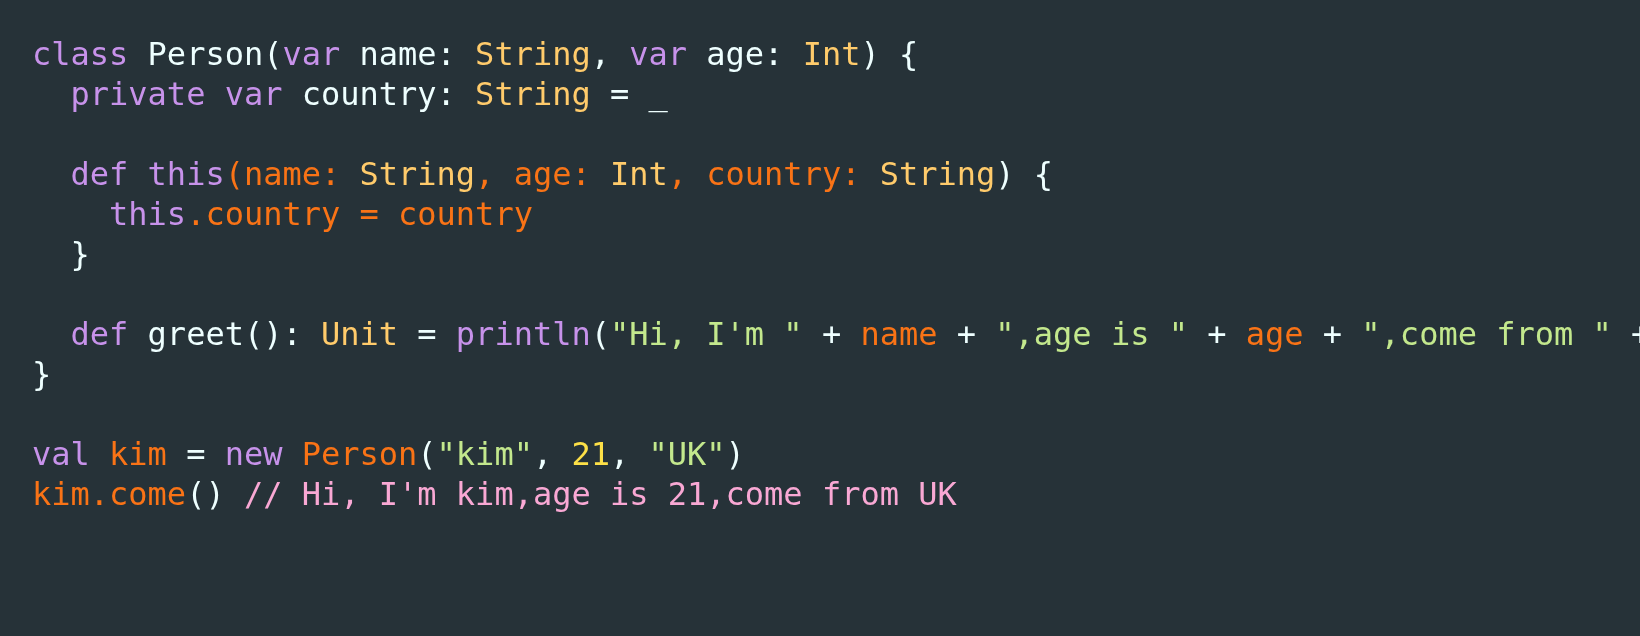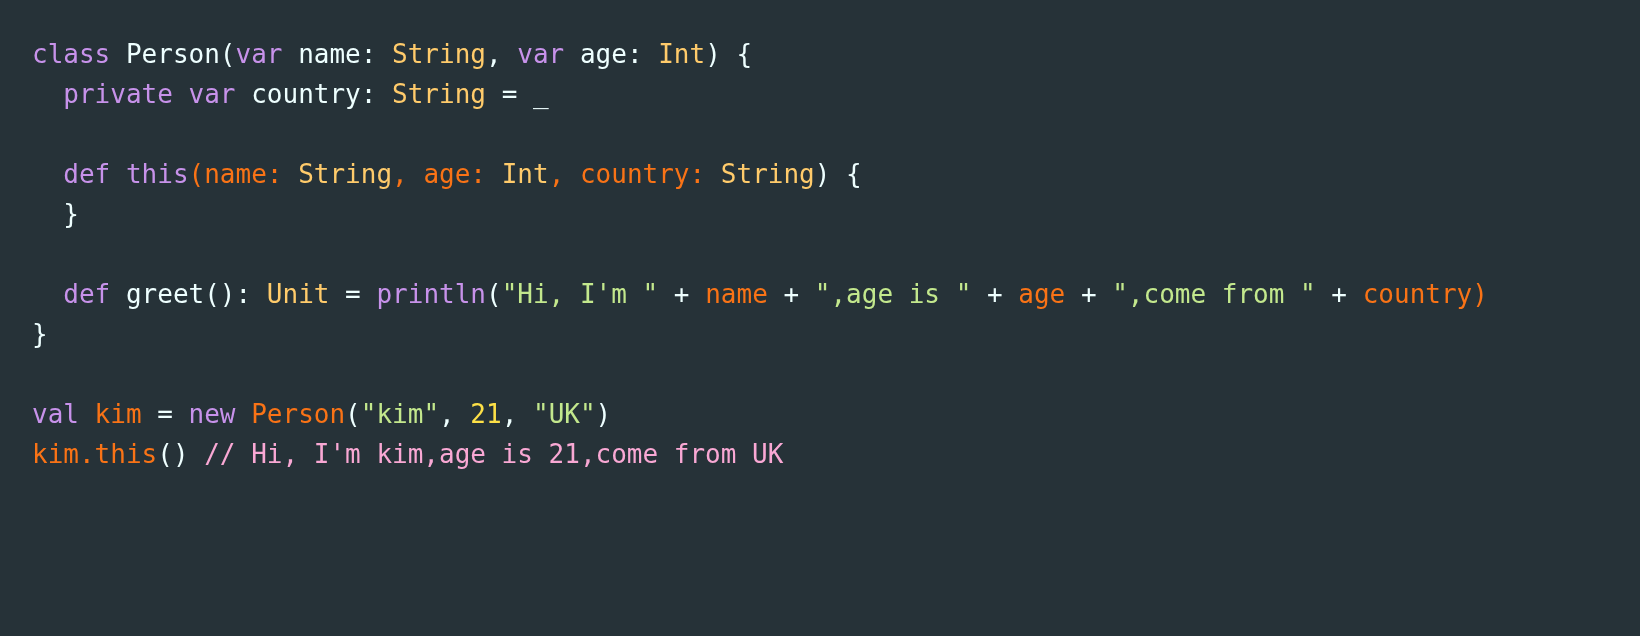--- a/index.html
+++ b/index.html
@@ -17,21 +17,21 @@
   #code-block {
     width: 1640px;
     height: 636px;
     box-sizing: border-box;
     background: #263238;
     padding: 34px 0 0 32px;
   }
   .code-line {
     height: 40px;
     line-height: 40px;
-    font-size: 26px;
+    font-size: 32px;
     white-space: pre;
     letter-spacing: 0px;
     color: #eeffff;
   }
   .code-line.blank {
     color: transparent;
   }
   
   .t-kw      { color: #c792ea; }  
   .t-plain   { color: #eeffff; }  
@@ -43,21 +43,22 @@
 </style>
 </head>
 <body>
 
 <div id="code-block">
   <div id="code-lines">
       <div class="code-line"><span class="t-kw">class</span><span class="t-plain"> Person(</span><span class="t-kw">var</span><span class="t-plain"> name: </span><span class="t-type">String</span><span class="t-plain">, </span><span class="t-kw">var</span><span class="t-plain"> age: </span><span class="t-type">Int</span><span class="t-plain">) {</span></div>
       <div class="code-line"><span class="t-plain">  </span><span class="t-kw">private</span><span class="t-plain"> </span><span class="t-kw">var</span><span class="t-plain"> country: </span><span class="t-type">String</span><span class="t-plain"> = _</span></div>
       <div class="code-line blank"><span class="t-plain"> </span></div>
       <div class="code-line"><span class="t-plain">  </span><span class="t-kw">def</span><span class="t-plain"> </span><span class="t-kw">this</span><span class="t-var">(name: </span><span class="t-type">String</span><span class="t-var">, </span><span class="t-var">age: </span><span class="t-type">Int</span><span class="t-var">, </span><span class="t-var">country: </span><span class="t-type">String</span><span class="t-plain">) {</span></div>
+      <div class="code-line"><span class="t-plain">    </span><span class="t-kw">this</span><span class="t-var">.country = country</span></div>
       <div class="code-line"><span class="t-plain">  }</span></div>
       <div class="code-line blank"><span class="t-plain"> </span></div>
       <div class="code-line"><span class="t-plain">  </span><span class="t-kw">def</span><span class="t-plain"> greet(): </span><span class="t-type">Unit</span><span class="t-plain"> = </span><span class="t-kw">println</span><span class="t-plain">(</span><span class="t-str">"Hi, I'm "</span><span class="t-plain"> + </span><span class="t-var">name</span><span class="t-plain"> + </span><span class="t-str">",age is "</span><span class="t-plain"> + </span><span class="t-var">age</span><span class="t-plain"> + </span><span class="t-str">",come from "</span><span class="t-plain"> + </span><span class="t-var">country)</span></div>
       <div class="code-line"><span class="t-plain">}</span></div>
       <div class="code-line blank"><span class="t-plain"> </span></div>
       <div class="code-line"><span class="t-kw">val</span><span class="t-var"> kim</span><span class="t-plain"> = </span><span class="t-kw">new</span><span class="t-plain"> </span><span class="t-var">Person</span><span class="t-plain">(</span><span class="t-str">"kim"</span><span class="t-plain">, </span><span class="t-num">21</span><span class="t-plain">, </span><span class="t-str">"UK"</span><span class="t-plain">)</span></div>
-      <div class="code-line"><span class="t-var">kim.this</span><span class="t-plain">()</span><span class="t-plain"> </span><span class="t-comment">// Hi, I'm kim,age is 21,come from UK</span></div>
+      <div class="code-line"><span class="t-var">kim.come</span><span class="t-plain">()</span><span class="t-plain"> </span><span class="t-comment">// Hi, I'm kim,age is 21,come from UK</span></div>
     </div>
 </div>
 
 </body></html>

